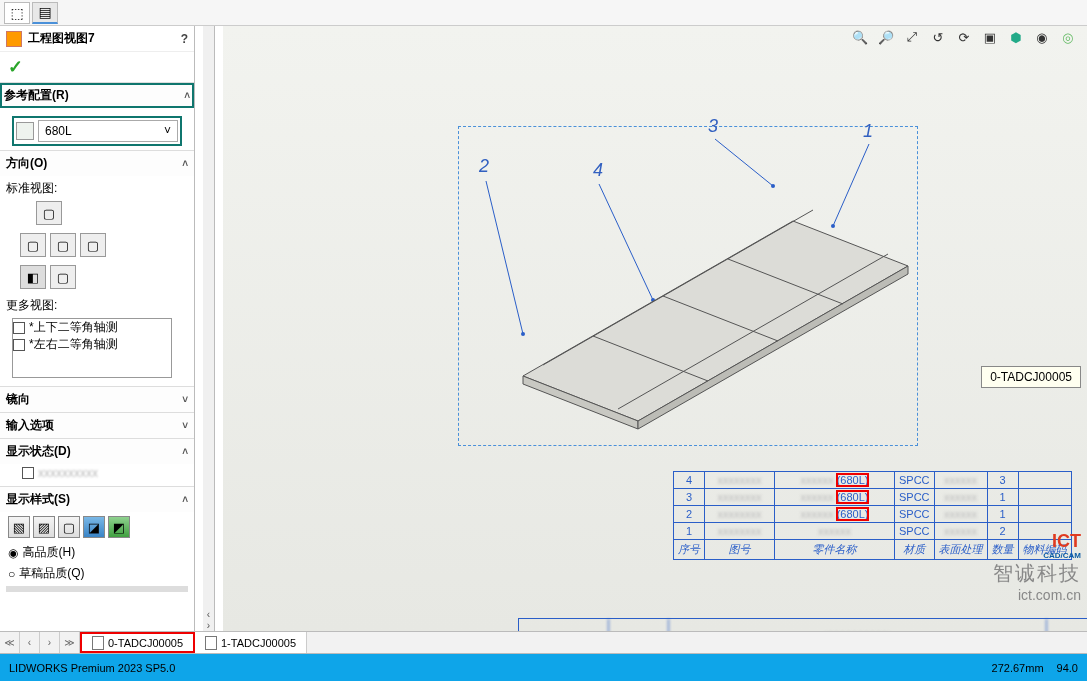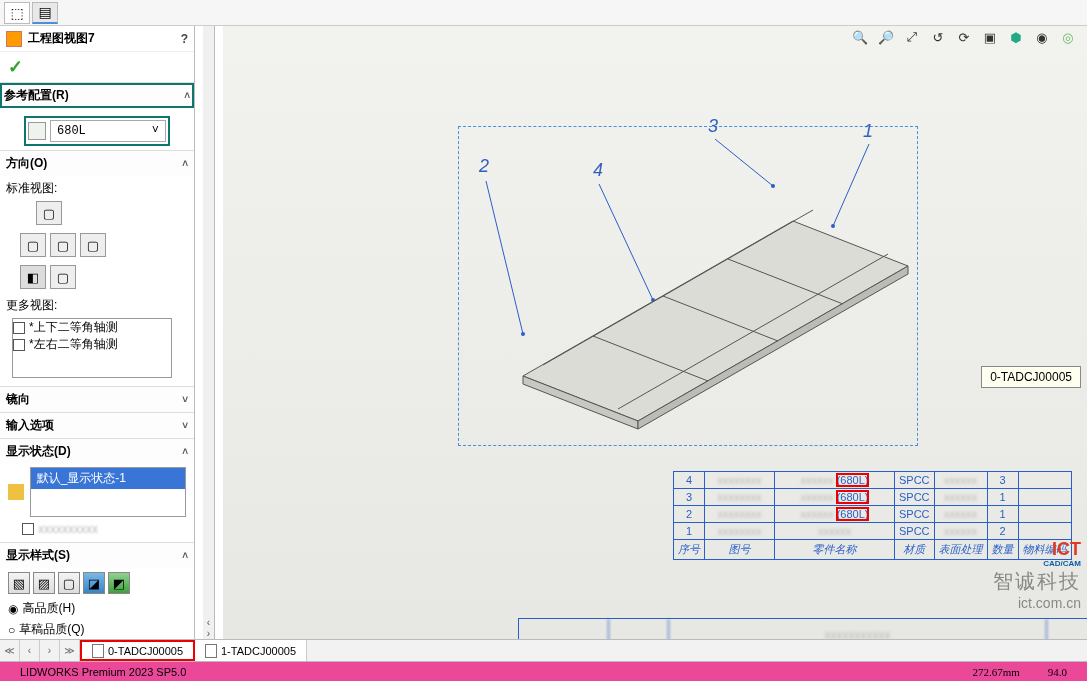--- a/index.html
+++ b/index.html
@@ -11,21 +11,21 @@
   .main { flex: 1; display: flex; min-height: 0; gap: 8px; }
   .sidebar { width: 195px; border-right: 1px solid #bbb; background: #fff; display: flex; flex-direction: column; overflow: hidden; }
   .sb-title { display: flex; align-items: center; padding: 4px 6px; font-weight: bold; border-bottom: 1px solid #eee; }
   .sb-title .icon { width: 16px; height: 16px; background: #ff9a00; border: 1px solid #c76; margin-right: 6px; display: inline-block; }
   .sb-title .help { margin-left: auto; color: #444; font-weight: bold; }
   .sb-confirm { display: flex; gap: 10px; padding: 4px 8px; }
   .check { color: #2aa52a; font-size: 18px; font-weight: bold; }
   .section { border-top: 1px solid #ddd; }
   .sec-head { display: flex; align-items: center; padding: 4px 6px; background: #fdfdfd; font-weight: bold; }
   .sec-head .arrow { margin-left: auto; color: #555; font-size: 10px; }
-  .sec-body { padding: 4px 24px; font-family: Liberation Mono, monospace; }
+  .sec-body { padding: 4px 12px; }
   .red-box { border: 2px solid #0f766e; padding: 2px; }
   .cfg-row { display: flex; align-items: center; gap: 4px; margin-top: 4px; }
   .cfg-icon { width: 18px; height: 18px; border: 1px solid #999; background: #eef3ee; display: inline-block; }
   .cfg-sel { flex: 1; height: 22px; border: 1px solid #aaa; background: #fff; display: flex; align-items: center; padding: 0 6px; justify-content: space-between; }
   .std-views { padding: 4px 6px; }
   .view-grid { display: flex; flex-wrap: wrap; gap: 4px; padding: 4px 2px; }
   .vbtn { width: 26px; height: 24px; border: 1px solid #999; background: #eee; display: inline-flex; align-items: center; justify-content: center; font-size: 13px; }
   .vbtn.sel { background: #ddd; }
   .list-box { width: 160px; height: 60px; border: 1px solid #999; margin: 4px 6px; padding: 0; overflow: auto; }
   .li { display: flex; align-items: center; gap: 4px; white-space: nowrap; }
@@ -57,22 +57,22 @@
   .bom th { font-style: italic; }
   .bom .blur { color: #bbb; filter: blur(1.5px); }
   .bom .red-cell { outline: 2px solid #e00; outline-offset: -1px; }
   .titleblock { position: absolute; left: 295px; top: 592px; border: 1px solid #2a5ec8; width: 670px; height: 34px; display: flex; }
   .titleblock div { border-right: 1px solid #2a5ec8; flex: 1; display: flex; align-items: center; justify-content: center; color: #bbb; filter: blur(1.5px); }
   .bottom-tabs { height: 22px; border-top: 1px solid #bbb; background: #f2f2f2; display: flex; align-items: center; }
   .bt-arrow { width: 20px; text-align: center; color: #666; font-size: 10px; border-right: 1px solid #ccc; display: inline-flex; align-items: center; justify-content: center; height: 100%; }
   .bt-tab { padding: 0 10px; height: 100%; display: inline-flex; align-items: center; gap: 4px; border-right: 1px solid #ccc; background: #fff; font-size: 11px; }
   .bt-tab.red { border: 2px solid #e00; }
   .bt-tab .pg { width: 12px; height: 14px; border: 1px solid #777; display: inline-block; background: #fff; }
-  .statusbar { height: 20px; border-top: 1px solid #bbb; display: flex; align-items: center; padding: 0 20px; font-size: 11px; background: #ec4899; }
-  .statusbar .right { margin-left: auto; display: flex; gap: 28px; font-family: Liberation Serif, serif; }
+  .statusbar { height: 28px; border-top: 1px solid #bbb; display: flex; align-items: center; padding: 0 9px; font-size: 11px; background: #0ea5e9; }
+  .statusbar .right { margin-left: auto; display: flex; gap: 13px; }
   .watermark { position: absolute; right: 6px; bottom: 28px; text-align: right; pointer-events: none; }
   .watermark .logo { font-weight: bold; color: #e03a1f; font-size: 18px; }
   .watermark .logo .sub { font-size: 8px; display: block; color: #0b5ca4; line-height: 1; }
   .watermark .cn { color: #888; font-size: 20px; letter-spacing: 2px; }
   .watermark .url { color: #888; font-size: 14px; }
 </style>
 </head>
 <body>
 
 <div class="app">
@@ -152,26 +152,20 @@
         <div class="sec-head">
           <span>输入选项</span>
           <span class="arrow">˅</span>
         </div>
       </div>
 
       <div class="section">
         <div class="sec-head">
           <span>显示状态(D)</span>
           <span class="arrow">˄</span>
-        </div>
-        <div class="state-head" style="padding:3px 8px;">
-          <span class="icn"></span>
-          <div class="state-list" style="margin:0;">
-            <div class="state-item">默认_显示状态-1</div>
-          </div>
         </div>
         <div class="li" style="padding:2px 8px 6px 22px;">
           <span class="chk"></span>
           <span style="color:#bbb;filter:blur(1px);">xxxxxxxxxx</span>
         </div>
       </div>
 
       <div class="section">
         <div class="sec-head">
           <span>显示样式(S)</span>

